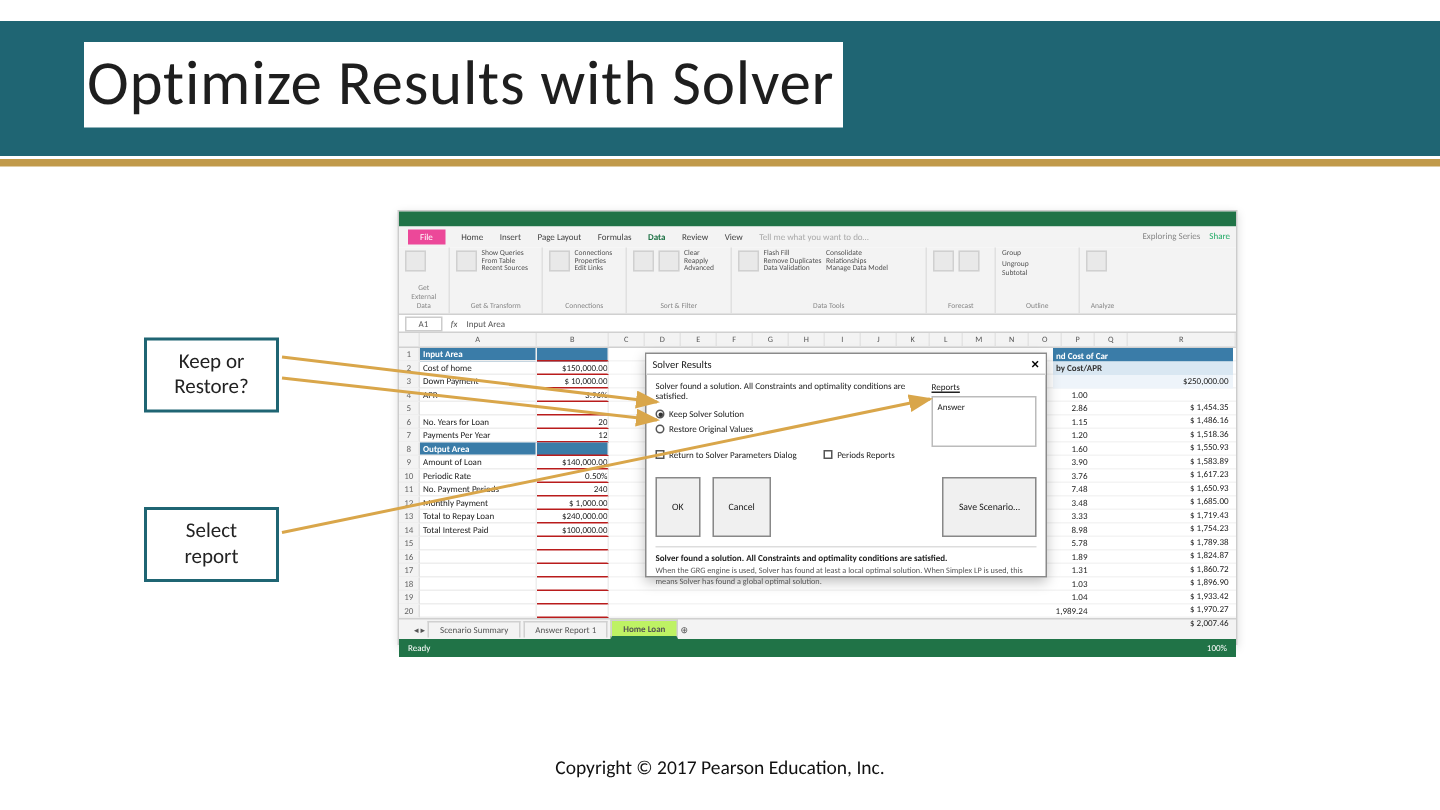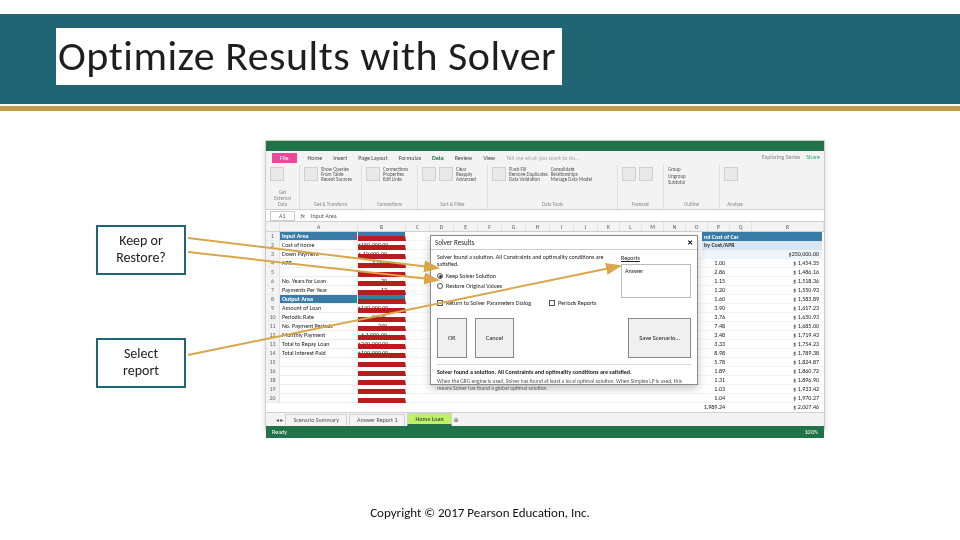--- a/index.html
+++ b/index.html
@@ -20,29 +20,29 @@
   .rgrp .glyph { width:14px; height:14px; background:#e9e9e9; border:1px solid #d0d0d0; }
   .rgrp .lbl { text-align:center; color:#888; font-size:5px; }
   .fxbar { height:12px; border-bottom:1px solid #d0d0d0; font-size:6px; display:flex; align-items:center; gap:6px; padding:0 4px; color:#555; }
   .colhdr { height:10px; background:#f3f3f3; border-bottom:1px solid #d0d0d0; display:flex; font-size:5.5px; color:#555; }
   .colhdr div { border-right:1px solid #e4e4e4; text-align:center; line-height:10px; }
   .sheet { position:relative; height:180px; background:#fff; font-size:6px; color:#222; }
   .rows { position:absolute; left:0; top:0; width:100%; }
   .row { display:flex; height:9px; }
   .row .rn { width:14px; text-align:center; background:#f3f3f3; border-right:1px solid #e0e0e0; border-bottom:1px solid #eee; color:#666; }
   .row .cA { width:78px; border-right:1px solid #eee; border-bottom:1px solid #eee; padding-left:2px; overflow:hidden; white-space:nowrap; }
-  .row .cB { width:48px; text-align:right; padding-right:18px; border-right:1px solid #eee; border-bottom:5px solid #b91c1c; overflow:hidden; }
+  .row .cB { width:48px; text-align:right; padding-right:0; border-right:1px solid #eee; border-bottom:1px solid #b91c1c; overflow:hidden; }
   .row .sp { flex:1; border-bottom:1px solid #f4f4f4; }
   .row.hdr .cA { background:#3a7ca8; color:#fff; font-weight:bold; }
   .row.hdr .cB { background:#3a7ca8; }
   
   .right-data { position:absolute; right:2px; top:0; width:120px; font-size:6px; }
   .rd-head { background:#3a7ca8; color:#fff; padding:1px 2px; font-weight:bold; height:9px; line-height:8px; }
   .rd-sub  { background:#d9e7f2; color:#333; padding:0 2px; font-weight:bold; height:9px; line-height:9px; }
-  .rd-row { display:flex; height:9px; }
+  .rd-row { display:flex; height:9px;flex-direction:column; }
   .rd-row span:first-child { width:26px; text-align:right; padding-right:3px; }
   .rd-row span:last-child { flex:1; text-align:right; padding-right:3px; }
   
   .solver { position:absolute; left:164px; top:3px; width:268px; height:150px; background:#fff; border:1px solid #8a8a8a; box-shadow:0 3px 8px rgba(0,0,0,.25); font-size:6px; color:#222; }
   .solver .sv-title { background:#fff; border-bottom:1px solid #ccc; padding:2px 4px; font-size:7px; display:flex; justify-content:space-between; }
   .solver .sv-body { padding:4px 6px; display:flex; gap:6px; }
   .solver .sv-left { flex:1; }
   .solver .sv-msg { font-size:6px; line-height:1.2; margin-bottom:4px; }
   .solver .sv-radio { display:flex; align-items:center; gap:3px; margin:2px 0; }
   .solver .sv-radio .dot { width:6px; height:6px; border:1px solid #555; border-radius:50%; display:inline-flex; align-items:center; justify-content:center; }
@@ -296,20 +296,26 @@
             <div class="cB"></div>
             <div class="sp"></div>
           </div>
         <div class="row">
             <div class="rn">16</div>
             <div class="cA"></div>
             <div class="cB"></div>
             <div class="sp"></div>
           </div>
         <div class="row">
+            <div class="rn">17</div>
+            <div class="cA"></div>
+            <div class="cB"></div>
+            <div class="sp"></div>
+          </div>
+        <div class="row">
             <div class="rn">18</div>
             <div class="cA"></div>
             <div class="cB"></div>
             <div class="sp"></div>
           </div>
         <div class="row">
             <div class="rn">19</div>
             <div class="cA"></div>
             <div class="cB"></div>
             <div class="sp"></div>

